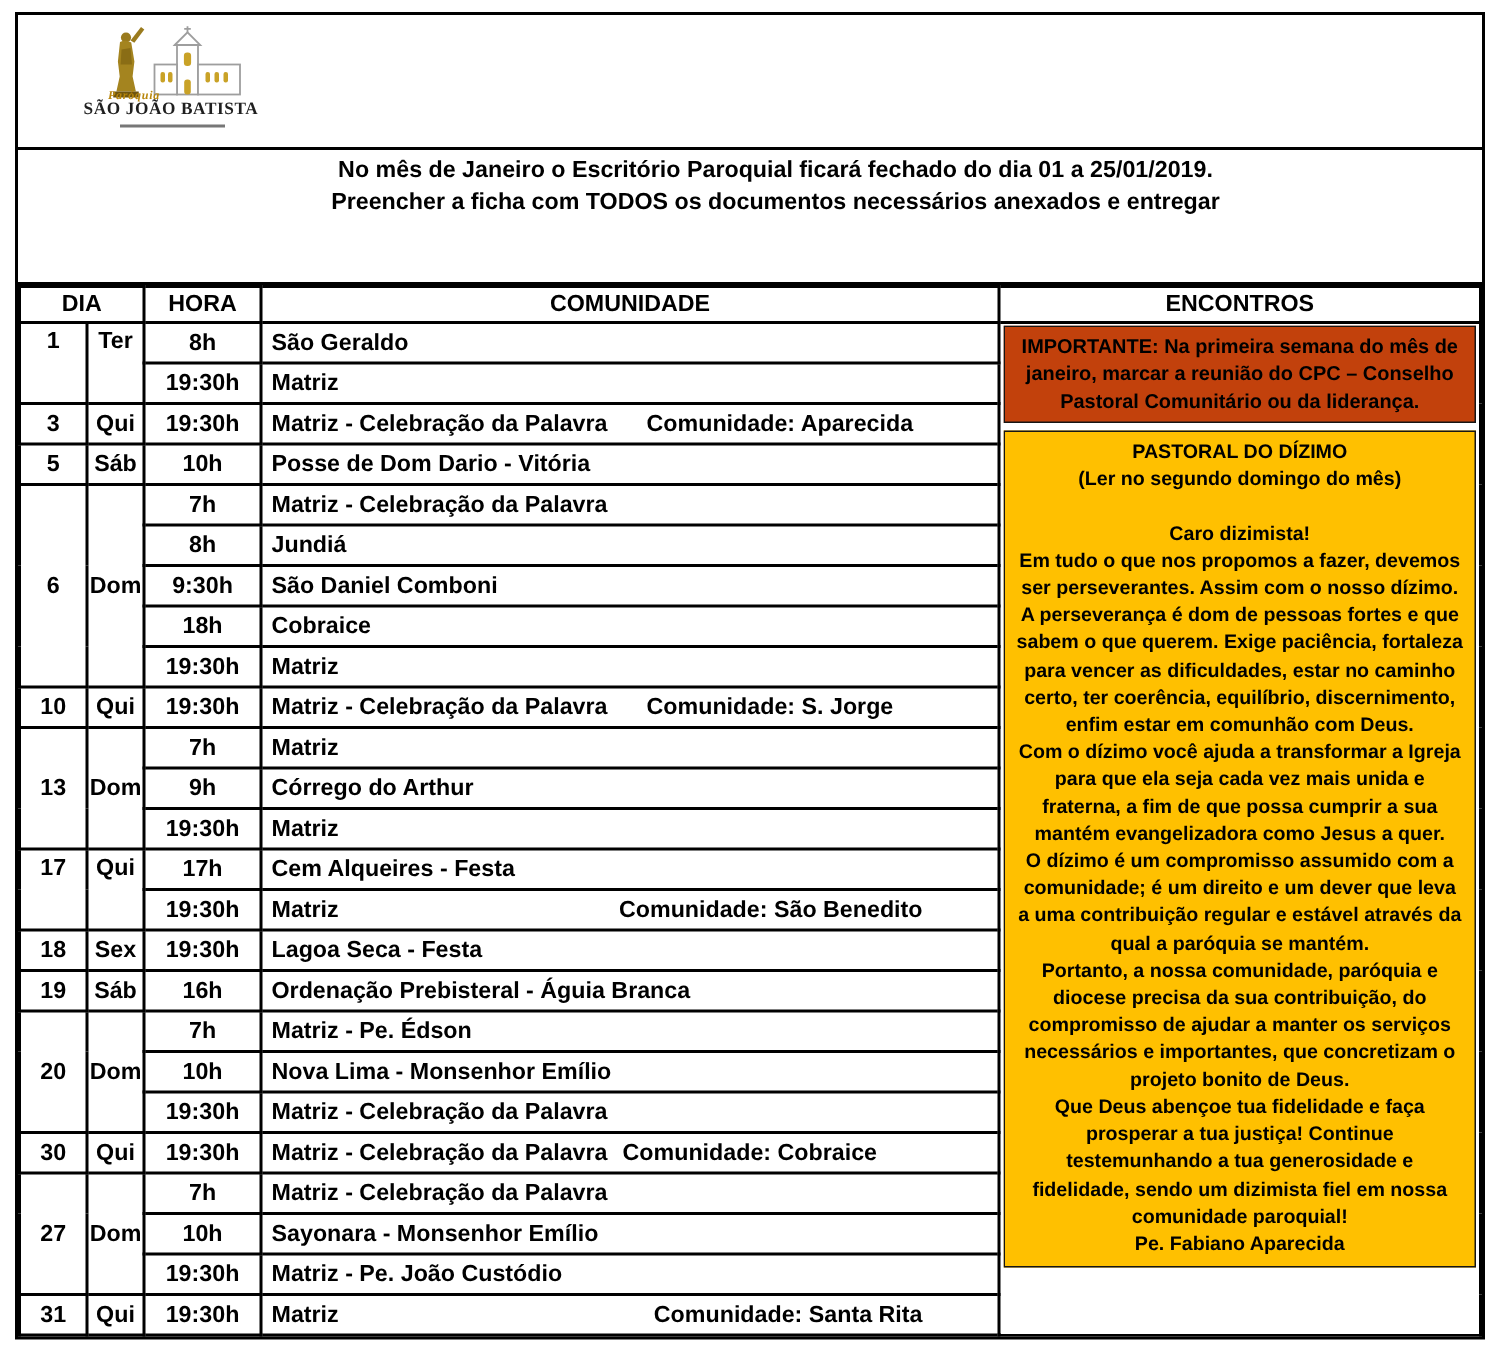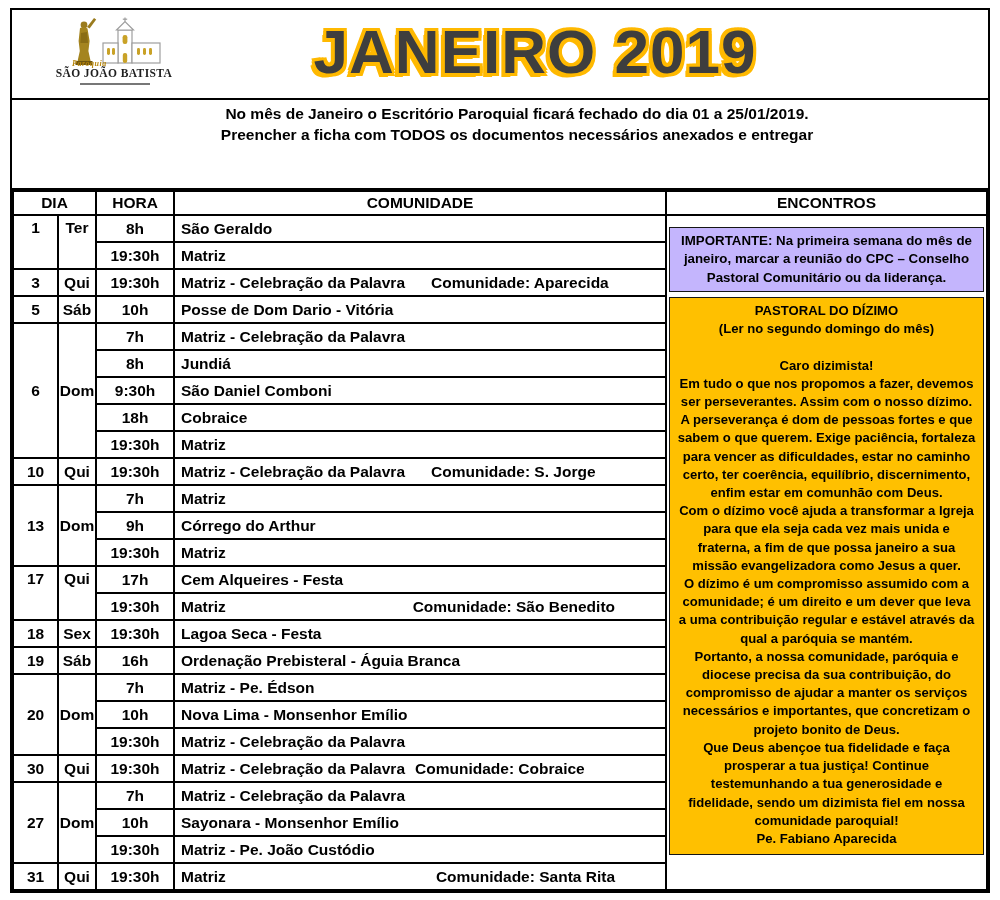--- a/index.html
+++ b/index.html
@@ -58,21 +58,21 @@
   .place-wrap{display:flex;align-items:center;padding:0 6px;}
   .note-gap .note-text{margin-left:26px;}
   .note-gap-sm .note-text{margin-left:10px;}
   .note-mid .note-text{margin-left:auto;margin-right:44px;}
   .place-text,.note-text{white-space:nowrap;}
 
   
   .c-encontros{position:relative;background:#fff;vertical-align:top;}
   .enc-wrap{position:absolute;top:1px;left:2px;right:2px;bottom:1px;overflow:hidden;}
   .box-important{
-    background:#c4b5fd;border:1px solid #151515;margin:10px 0 5px 0;
+    background:#c2410c;border:1px solid #151515;margin:0 0 5px 0;
     padding:4px 8px;text-align:center;font-size:13.3px;line-height:18.4px;
   }
   .box-pastoral{
     background:#ffc000;border:1px solid #151515;
     padding:4px 7px 6px;text-align:center;font-size:13.1px;line-height:18.2px;
   }
   .pastoral-spacer{height:18px;}
 </style>
 </head>
 <body>
@@ -106,21 +106,20 @@
           <rect x="58" y="31" width="3" height="7" rx="1.4"></rect>
           <rect x="83" y="31" width="3" height="7" rx="1.4"></rect>
           <rect x="89" y="31" width="3" height="7" rx="1.4"></rect>
           <rect x="95" y="31" width="3" height="7" rx="1.4"></rect>
         </g>
       </svg>
       <div class="logo-parish">Paróquia</div>
       <div class="logo-name">SÃO JOÃO BATISTA</div>
       <div class="logo-tagline-line"></div>
     </div>
-    <div class="title">JANEIRO 2019</div>
   </div>
 
   <div class="notice-section">
     <div class="notice-line">No mês de Janeiro o Escritório Paroquial ficará fechado do dia 01 a 25/01/2019.</div>
     <div class="notice-line">Preencher a ficha com TODOS os documentos necessários anexados e entregar</div>
   </div>
 
   <table>
     <colgroup>
       <col style="width:45px">
@@ -153,21 +152,21 @@
       <span>IMPORTANTE: Na primeira semana do mês de janeiro, marcar a reunião do CPC – Conselho Pastoral Comunitário ou da liderança.</span>
     </div>
     <div class="box-pastoral">
       <div>PASTORAL DO DÍZIMO</div>
       <div>(Ler no segundo domingo do mês)</div>
       <div class="pastoral-spacer"></div>
       <div>
                   <div class="pastoral-par">Caro dizimista!</div>
                   <div class="pastoral-par">Em tudo o que nos propomos a fazer, devemos ser perseverantes. Assim com o nosso dízimo.</div>
                   <div class="pastoral-par">A perseverança é dom de pessoas fortes e que sabem o que querem. Exige paciência, fortaleza para vencer as dificuldades, estar no caminho certo, ter coerência, equilíbrio, discernimento, enfim estar em comunhão com Deus.</div>
-                  <div class="pastoral-par">Com o dízimo você ajuda a transformar a Igreja para que ela seja cada vez mais unida e fraterna, a fim de que possa janeiro a sua missão evangelizadora como Jesus a quer.</div>
+                  <div class="pastoral-par">Com o dízimo você ajuda a transformar a Igreja para que ela seja cada vez mais unida e fraterna, a fim de que possa cumprir a sua mantém evangelizadora como Jesus a quer.</div>
                   <div class="pastoral-par">O dízimo é um compromisso assumido com a comunidade; é um direito e um dever que leva a uma contribuição regular e estável através da qual a paróquia se mantém.</div>
                   <div class="pastoral-par">Portanto, a nossa comunidade, paróquia e diocese precisa da sua contribuição, do compromisso de ajudar a manter os serviços necessários e importantes, que concretizam o projeto bonito de Deus.</div>
                   <div class="pastoral-par">Que Deus abençoe tua fidelidade e faça prosperar a tua justiça! Continue testemunhando a tua generosidade e fidelidade, sendo um dizimista fiel em nossa comunidade paroquial!</div>
                   <div class="pastoral-par">Pe. Fabiano Aparecida</div>
                 </div>
     </div>
   </div>
 </td>
         </tr>
         <tr>

